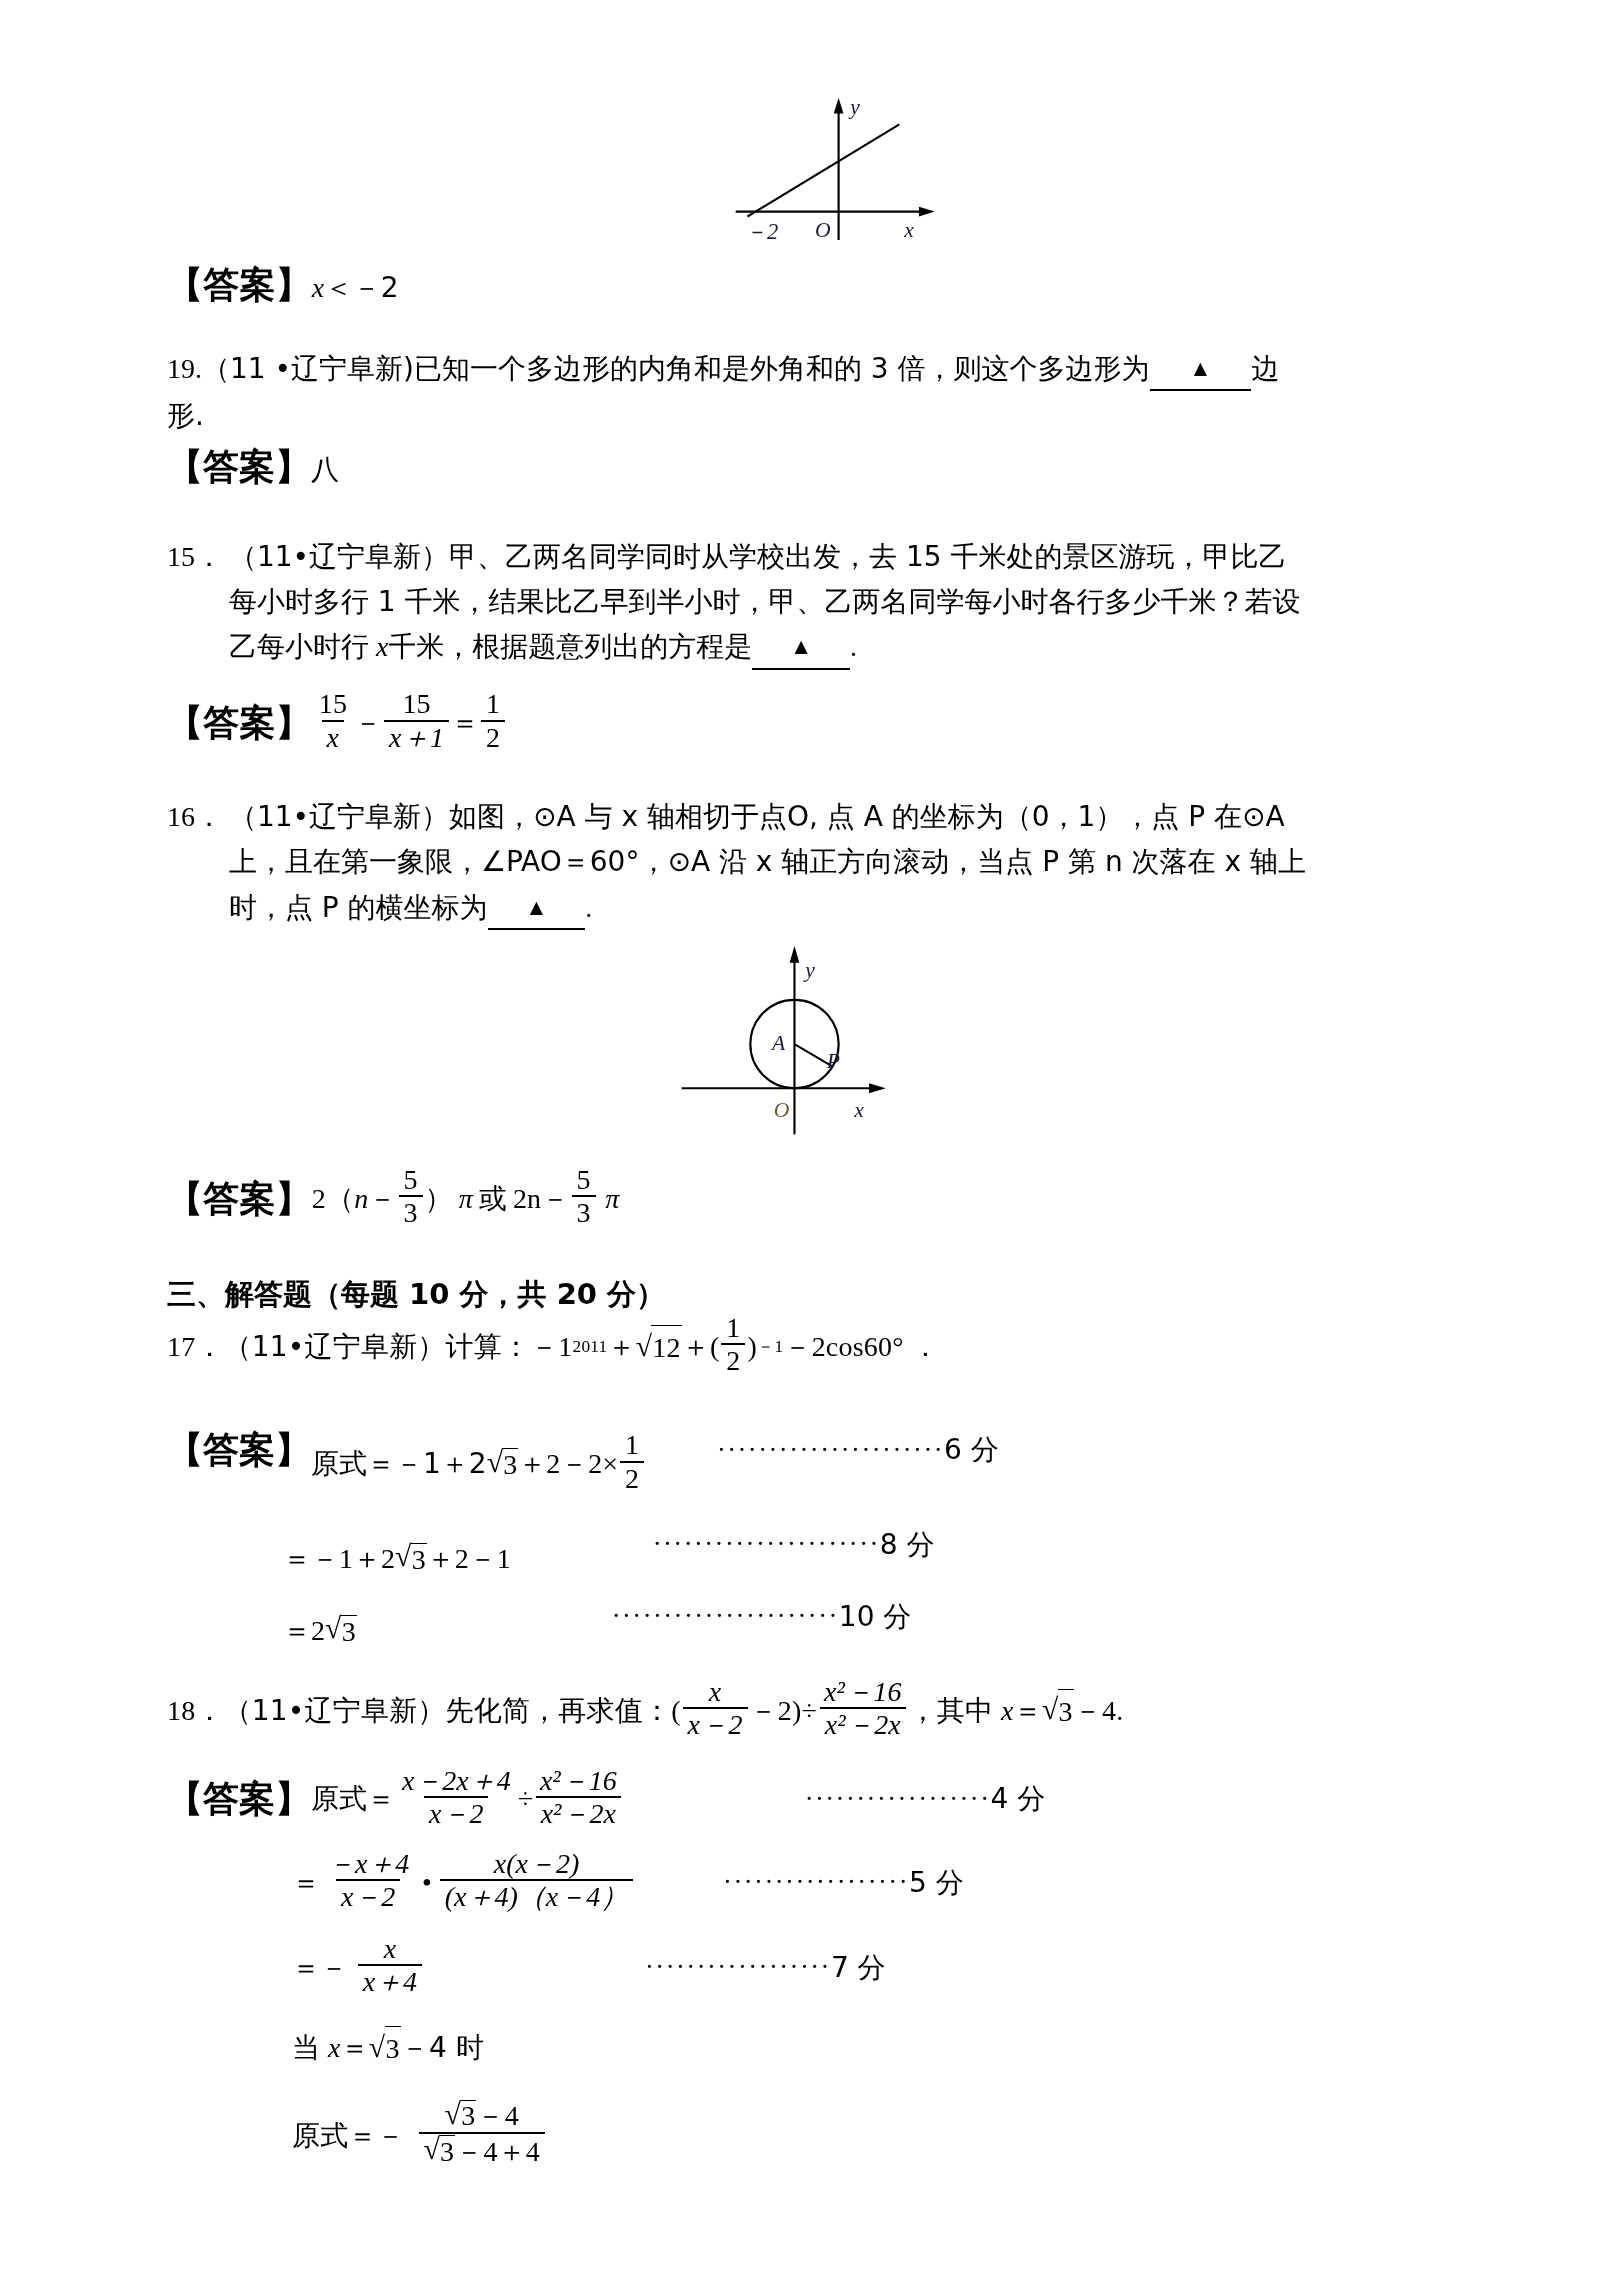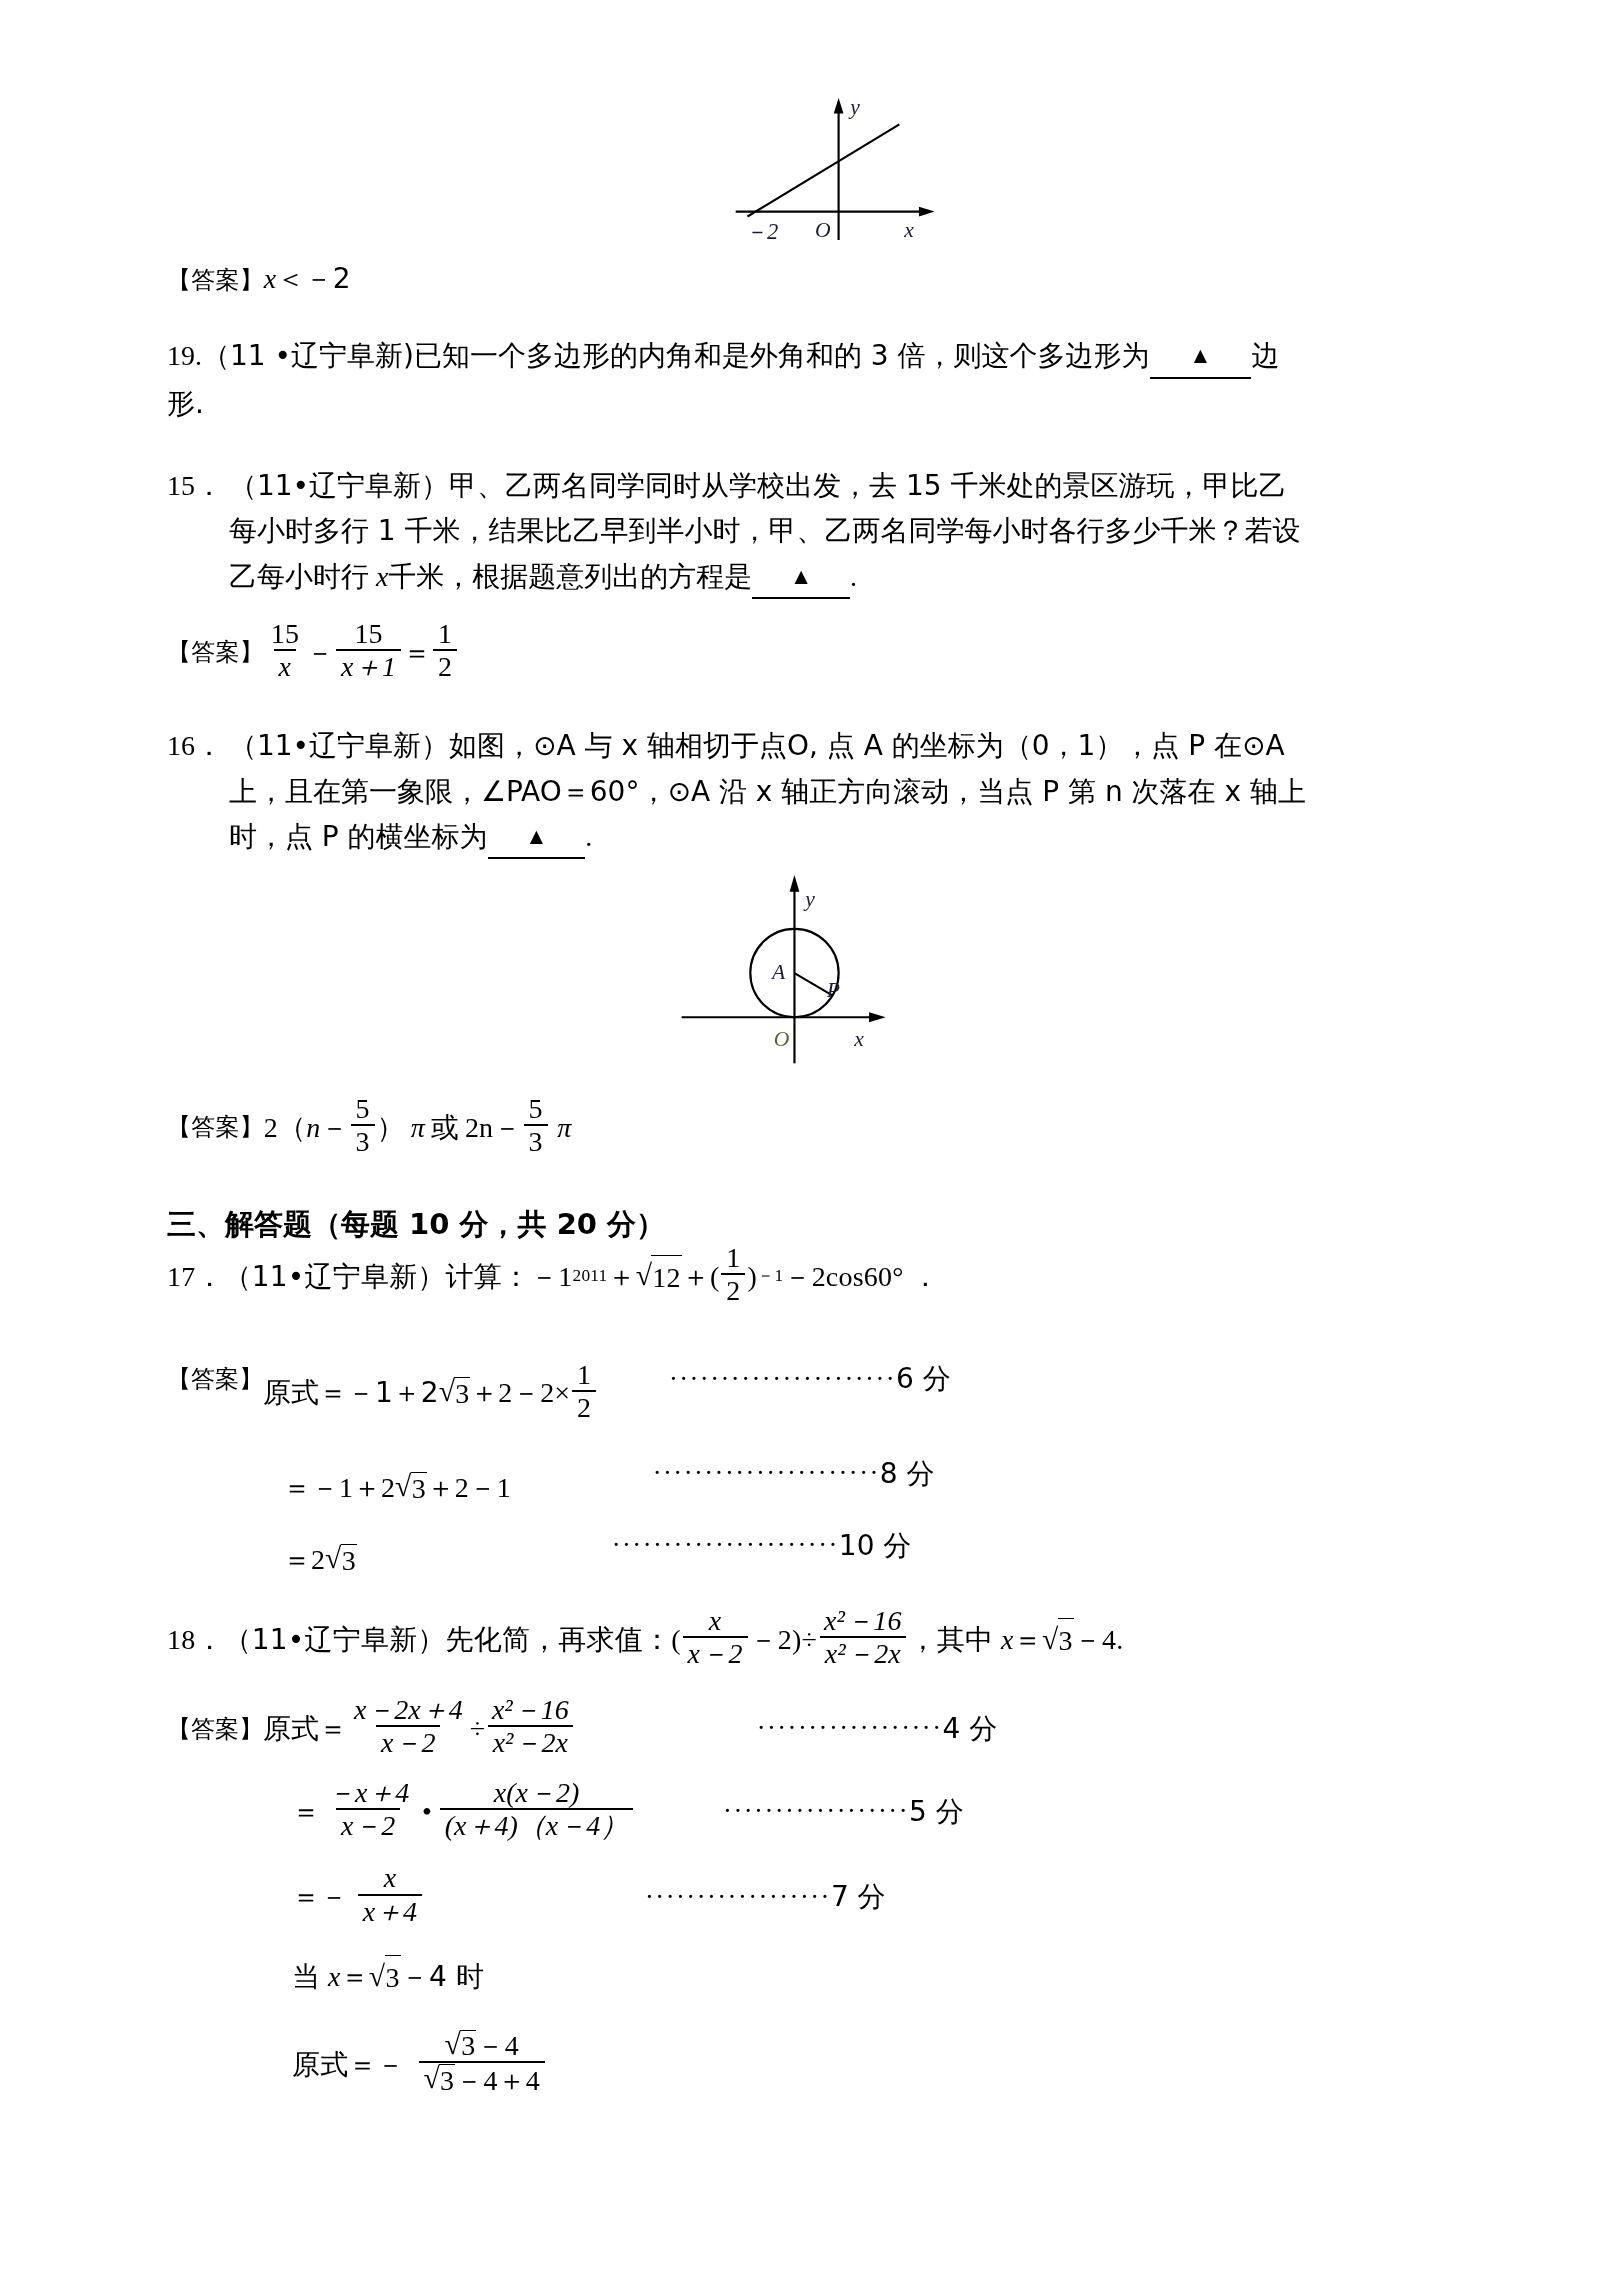--- a/index.html
+++ b/index.html
@@ -35,22 +35,22 @@
   }
   .blk {
     font-size: 28px;
     line-height: 1.62;
   }
   .cjk {
     font-family: "DejaVu Sans", "Liberation Sans", sans-serif;
   }
   .ans-tag {
     font-family: "DejaVu Sans", "Liberation Sans", sans-serif;
-    font-weight: normal;
-    font-size: 24px;
+    font-weight: bold;
+    font-size: 36px;
   }
   .it {
     font-style: italic;
     font-family: "Liberation Serif", serif;
   }
   .sup {
     font-size: 0.62em;
     vertical-align: super;
     line-height: 0;
   }
@@ -204,20 +204,23 @@
 
     <div class="ln" style="margin-top:11.8px;">
       <span class="ans-tag">【答案】</span><span class="it">x</span><span class="cjk">＜－2</span>
     </div>
 
     <div class="blk" style="margin-top:33px;">
       <div style="white-space:nowrap;">
         <span class="qnum">19.</span><span class="cjk">（11 •辽宁阜新)</span><span class="cjk">已知一个多边形的内角和是外角和的 3 倍，则这个多边形为</span><span class="blank"><span class="tri">▲</span></span><span class="cjk">边</span>
       </div>
       <div class="cjk">形.</div>
+      <div>
+        <span class="ans-tag">【答案】</span><span class="cjk">八</span>
+      </div>
     </div>
 
     <div class="q" style="margin-top:37px;">
       <div class="q-label qnum">15．</div>
       <div class="q-body">
         <div>
           <span class="cjk">（11•辽宁阜新）</span><span class="cjk">甲、乙两名同学同时从学校出发，去 15 千米处的景区游玩，甲比乙</span>
         </div>
         <div class="cjk">每小时多行 1 千米，结果比乙早到半小时，甲、乙两名同学每小时各行多少千米？若设</div>
         <div>

